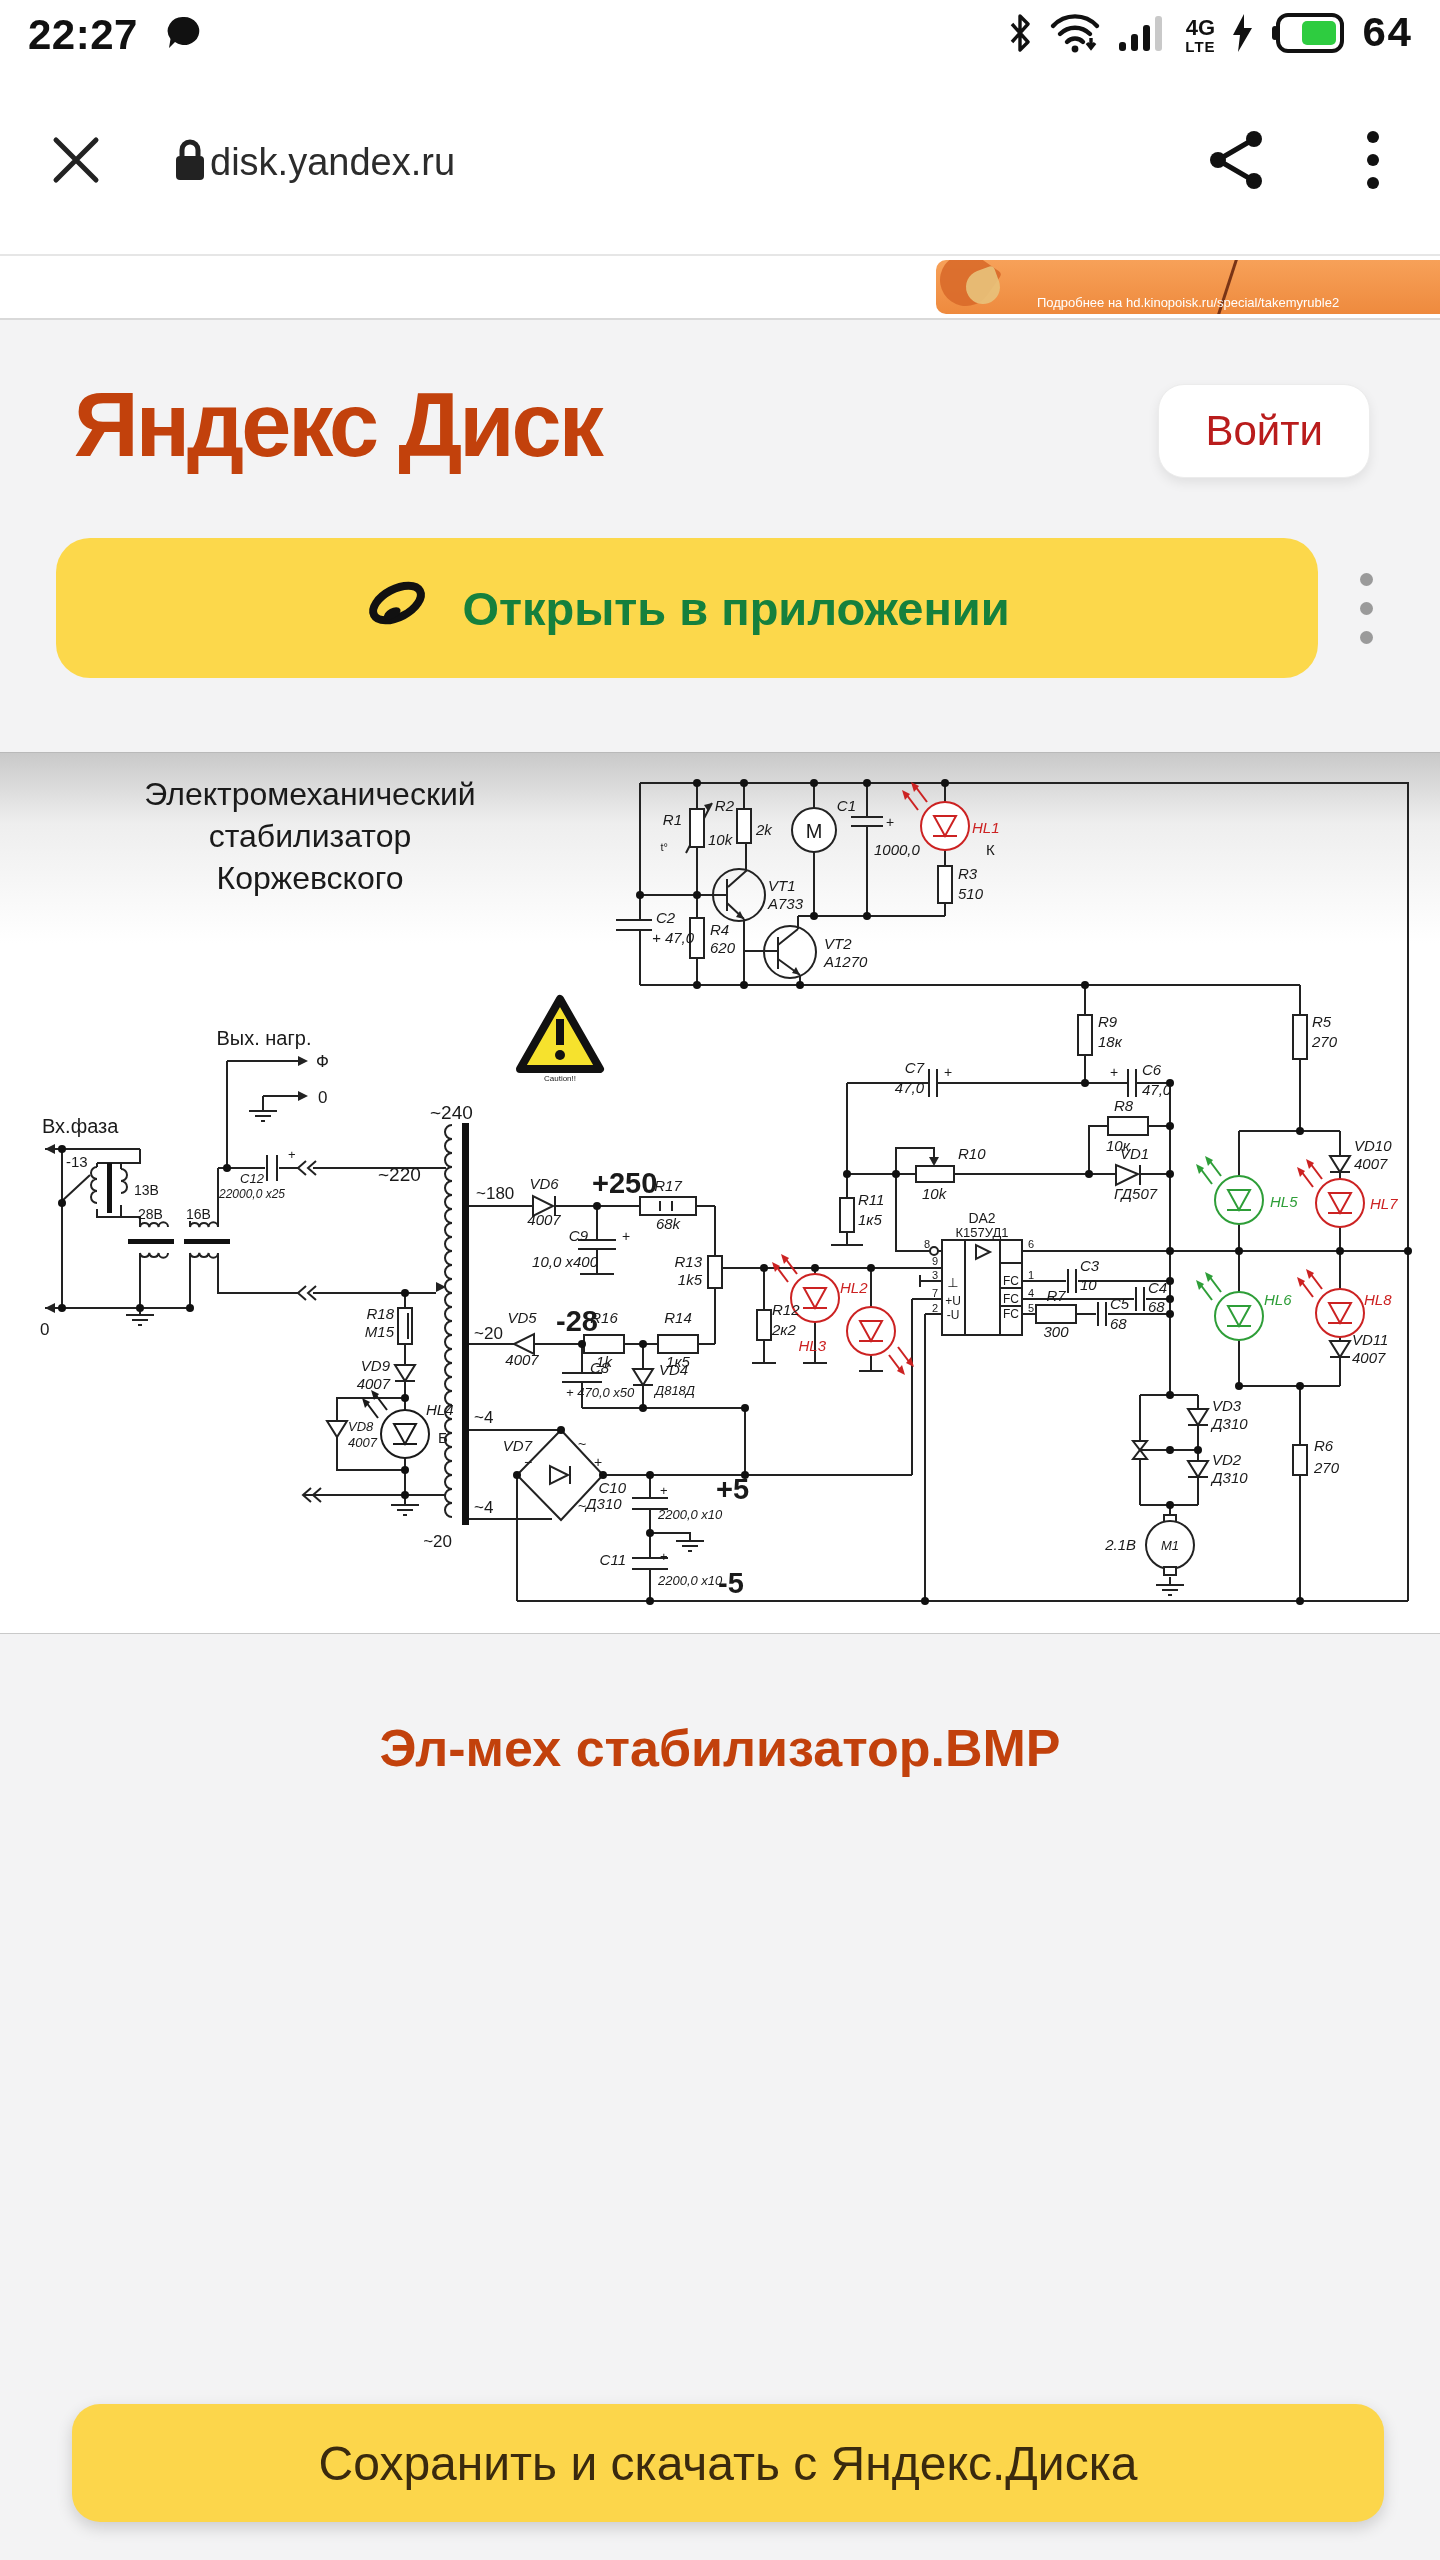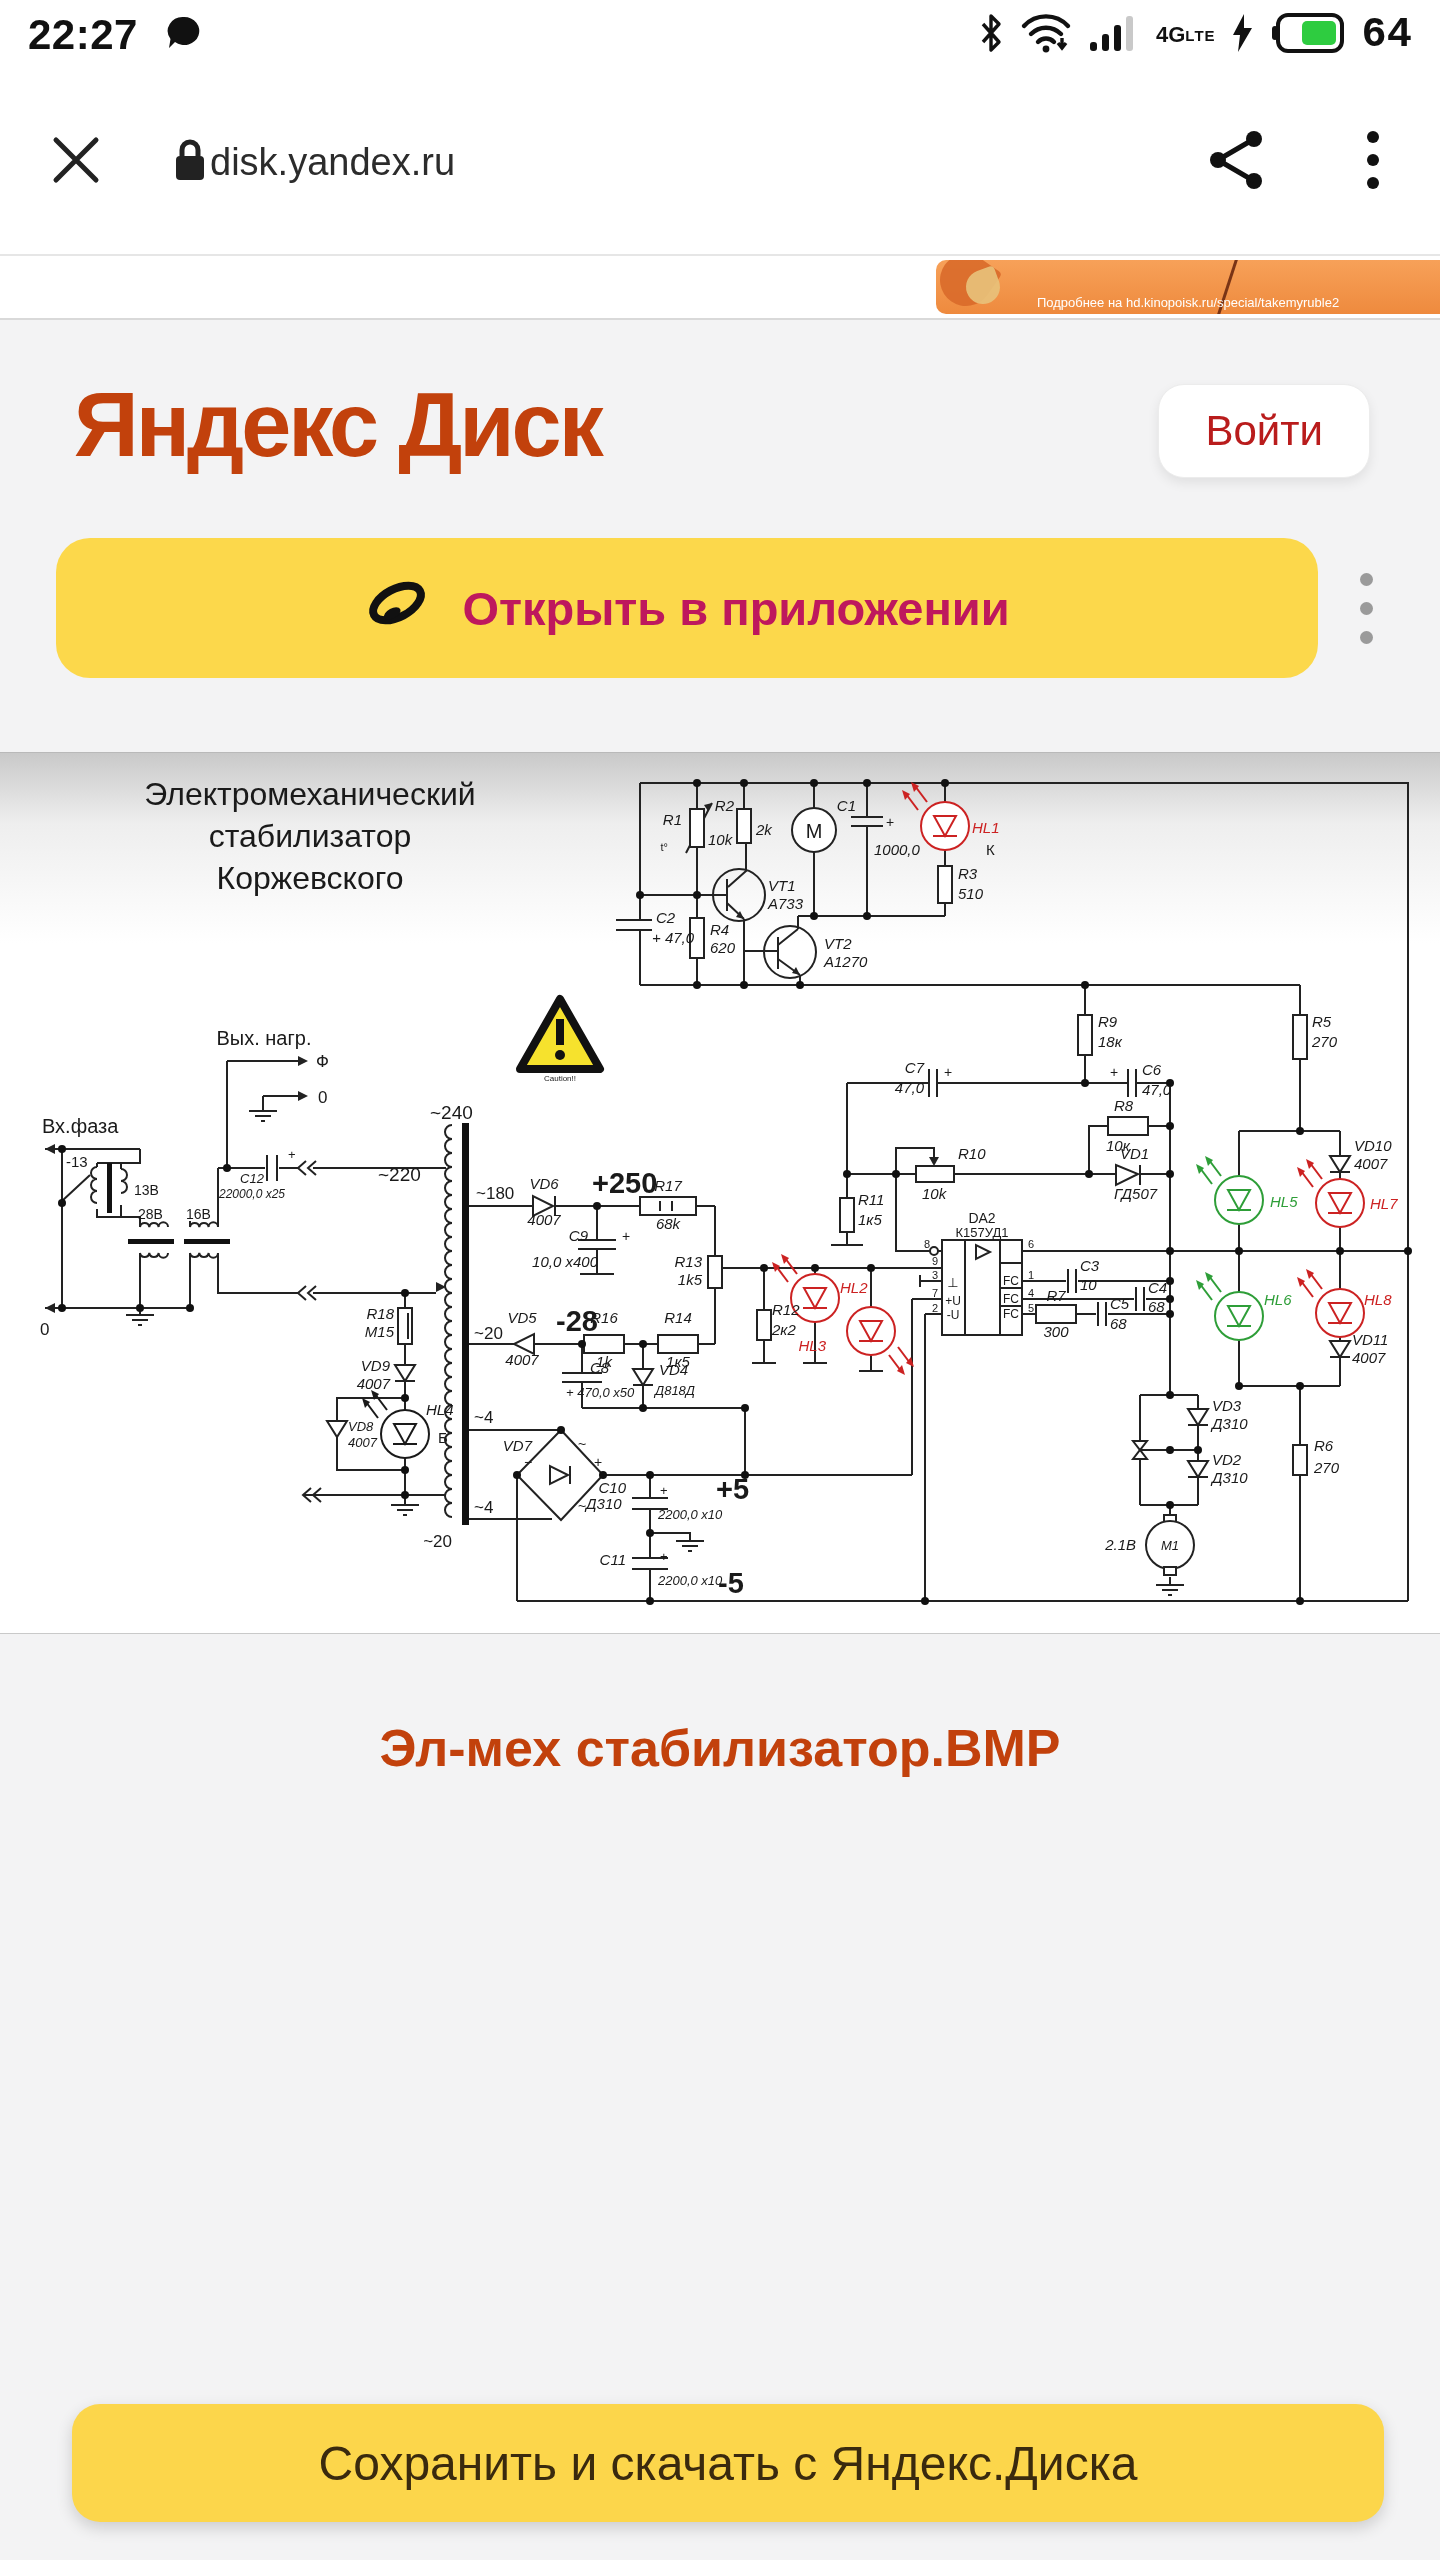--- a/index.html
+++ b/index.html
@@ -4,21 +4,21 @@
 <style>
   html,body{margin:0;padding:0;}
   body{width:1440px;height:2560px;position:relative;overflow:hidden;
        background:#f3f3f4;font-family:"Liberation Sans",sans-serif;color:#111;}
 
   
   .statusbar{height:70px;background:#fff;display:flex;align-items:center;padding:6px 28px;box-sizing:border-box;}
   .time{font-size:42px;font-weight:700;letter-spacing:0.5px;}
   .bubble{margin-left:26px;}
   .sb-right{margin-left:auto;display:flex;align-items:center;gap:16px;}
-  .netbadge{display:flex;flex-direction:row;align-items:center;line-height:1;font-weight:700;}
+  .netbadge{display:flex;flex-direction:column;align-items:center;line-height:1;font-weight:700;}
   .netbadge .t{font-size:22px;}
   .netbadge .b{font-size:15px;letter-spacing:1px;}
   .batt-num{font-size:42px;font-weight:700;font-family:Liberation Mono, monospace;}
 
   
   .browserbar{height:184px;background:#fff;display:flex;align-items:center;padding:0 50px;box-sizing:border-box;}
   .closeicon{margin-right:68px;}
   .url{font-size:38px;color:#2c2c2c;}
   .share{margin-left:auto;}
   .menudots{margin-left:96px;margin-right:10px;}
@@ -36,21 +36,21 @@
 
   
   .header{display:flex;align-items:flex-start;padding:54px 70px 0 74px;}
   .title{font-size:90px;font-weight:700;letter-spacing:-3px;color:#c2410c;}
   .login{margin-left:auto;margin-top:10px;background:#fff;border:1px solid #ececec;border-radius:26px;
          padding:22px 46px;font-size:42px;color:#b91c1c;box-shadow:0 5px 12px rgba(0,0,0,.08);cursor:pointer;}
 
   
   .openapp{display:flex;align-items:center;margin:60px 26px 0 56px;}
   .appbtn{flex:1;height:140px;background:#fcd84b;border-radius:34px;display:flex;align-items:center;
-          justify-content:center;gap:32px;font-size:47px;font-weight:700;color:#be185d;cursor:pointer;}
+          justify-content:center;gap:32px;font-size:47px;font-weight:700;color:#15803d;cursor:pointer;}
   .kebab{width:96px;display:flex;flex-direction:column;align-items:center;gap:16px;cursor:pointer;}
   .kebab i{width:13px;height:13px;border-radius:50%;background:#9a9a9a;}
 
   
   .schematic{margin-top:74px;height:880px;border-top:1px solid #b9b9b9;border-bottom:1px solid #c9c9c9;
              background:linear-gradient(180deg,#c9c9c9 0px,#eeeeee 70px,#ffffff 190px);}
   .schematic svg{display:block;}
   svg text{font-family:"Liberation Sans","DejaVu Sans",sans-serif;}
 
   

